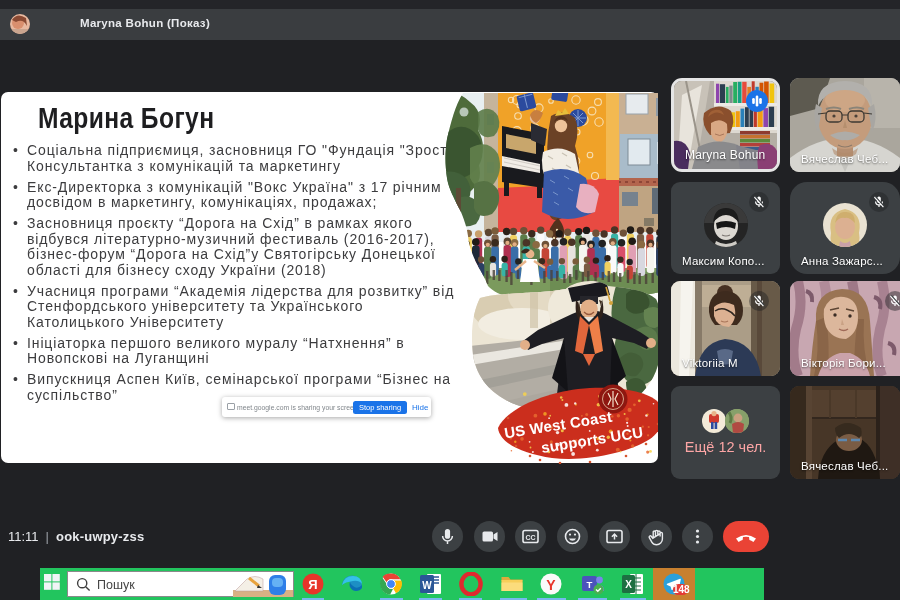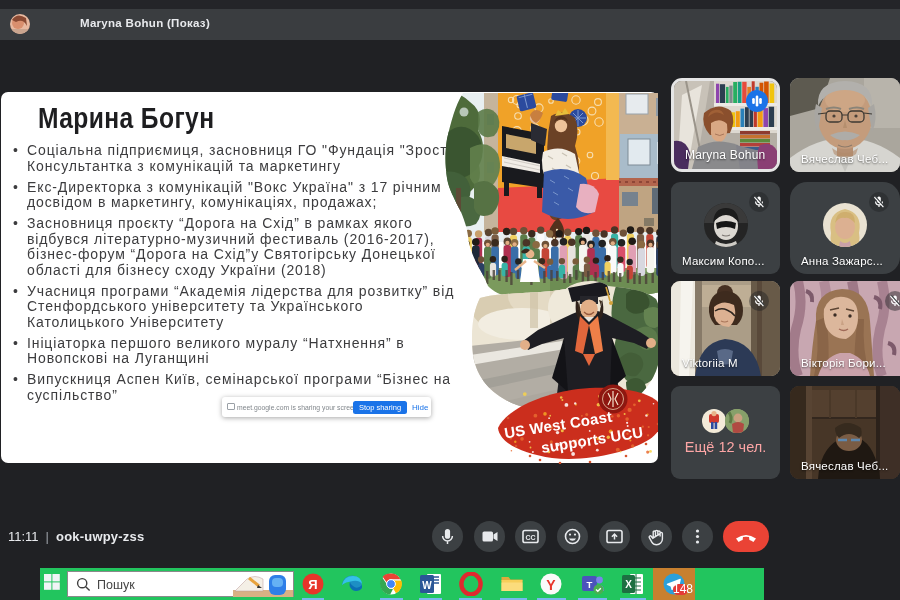--- a/index.html
+++ b/index.html
@@ -850,21 +850,21 @@
           <path d="M11,6 h9 M11,10 h9 M11,14 h9 M11,18 h9" stroke="#1d6f42" stroke-width="1.2"></path>
           <path d="M15,2 v20" stroke="#1d6f42" stroke-width="1"></path>
           <rect x="1" y="3" width="13" height="18" rx="1.5" fill="#1d6f42"></rect>
           <text x="7.5" y="16" text-anchor="middle" font-size="10" font-weight="bold" fill="#fff" font-family="Liberation Sans,sans-serif">X</text>
         </svg>
 <div style="position:absolute;left:613px;top:0;width:42px;height:32px;background:#c8802f;">
           <svg style="position:absolute;left:9px;top:4px;" width="24" height="24" viewBox="0 0 24 24">
             <circle cx="12" cy="12" r="10.5" fill="#2ba0da"></circle>
             <path d="M5,11.8 l13,-5 q1,-0.3 0.8,0.8 l-2.2,10.4 q-0.2,1 -1.2,0.5 l-3.2,-2.4 -1.8,1.8 q-0.5,0.5 -0.9,-0.2 l-0.9,-3.2 -3.4,-1.4 q-1,-0.5 -0.2,-1.3 z" fill="#fff"></path>
           </svg>
-          <div style="position:absolute;left:20px;top:16px;width:15px;height:11px;border-radius:6px;background:#e53935;color:#fff;font-size:12px;text-align:right;line-height:11px;">148</div>
+          <div style="position:absolute;left:20px;top:16px;width:15px;height:11px;border-radius:6px;background:#e53935;color:#fff;font-size:10px;text-align:right;line-height:11px;font-weight:bold;">148</div>
         </div>
 <div class="uline" style="left:262px;width:22px;"></div>
 <div class="uline" style="left:340px;width:23px;"></div>
 <div class="uline" style="left:379px;width:23px;"></div>
 <div class="uline" style="left:419px;width:23px;"></div>
 <div class="uline" style="left:460px;width:27px;"></div>
 <div class="uline" style="left:497px;width:29px;"></div>
 <div class="uline" style="left:538px;width:29px;"></div>
 <div class="uline" style="left:580px;width:26px;"></div>
       </div>

